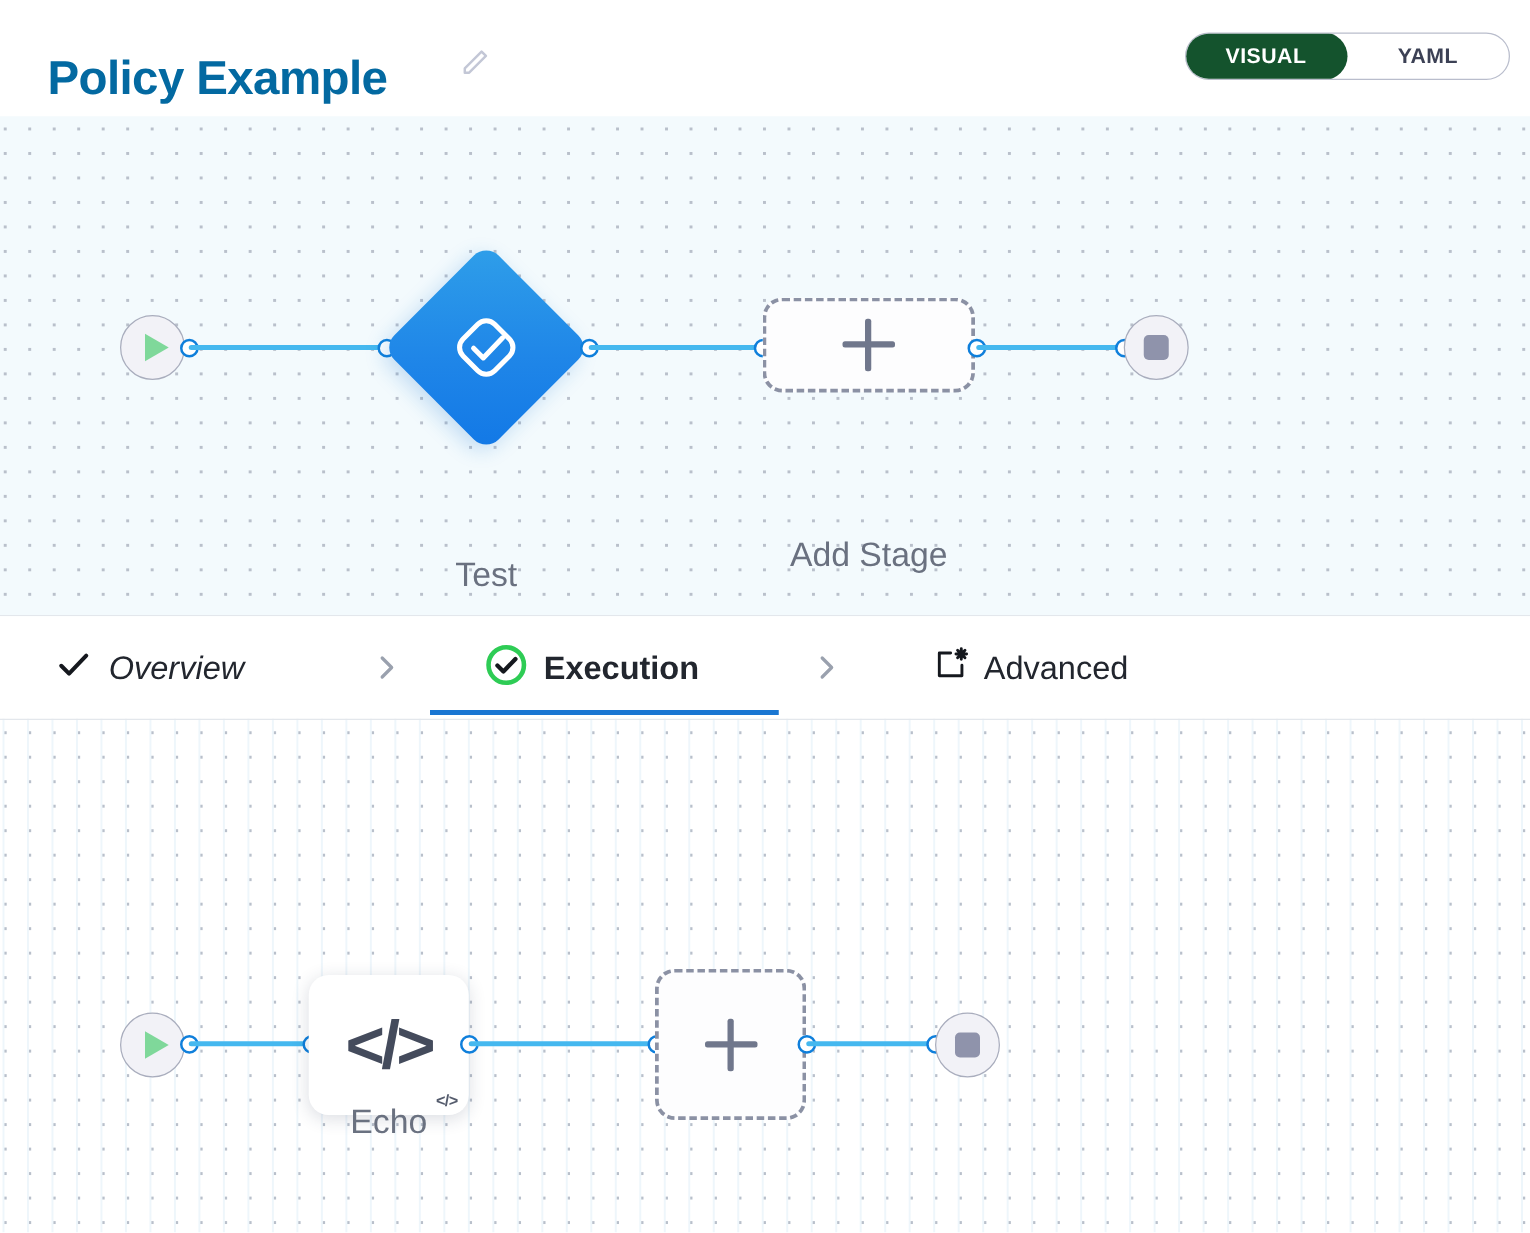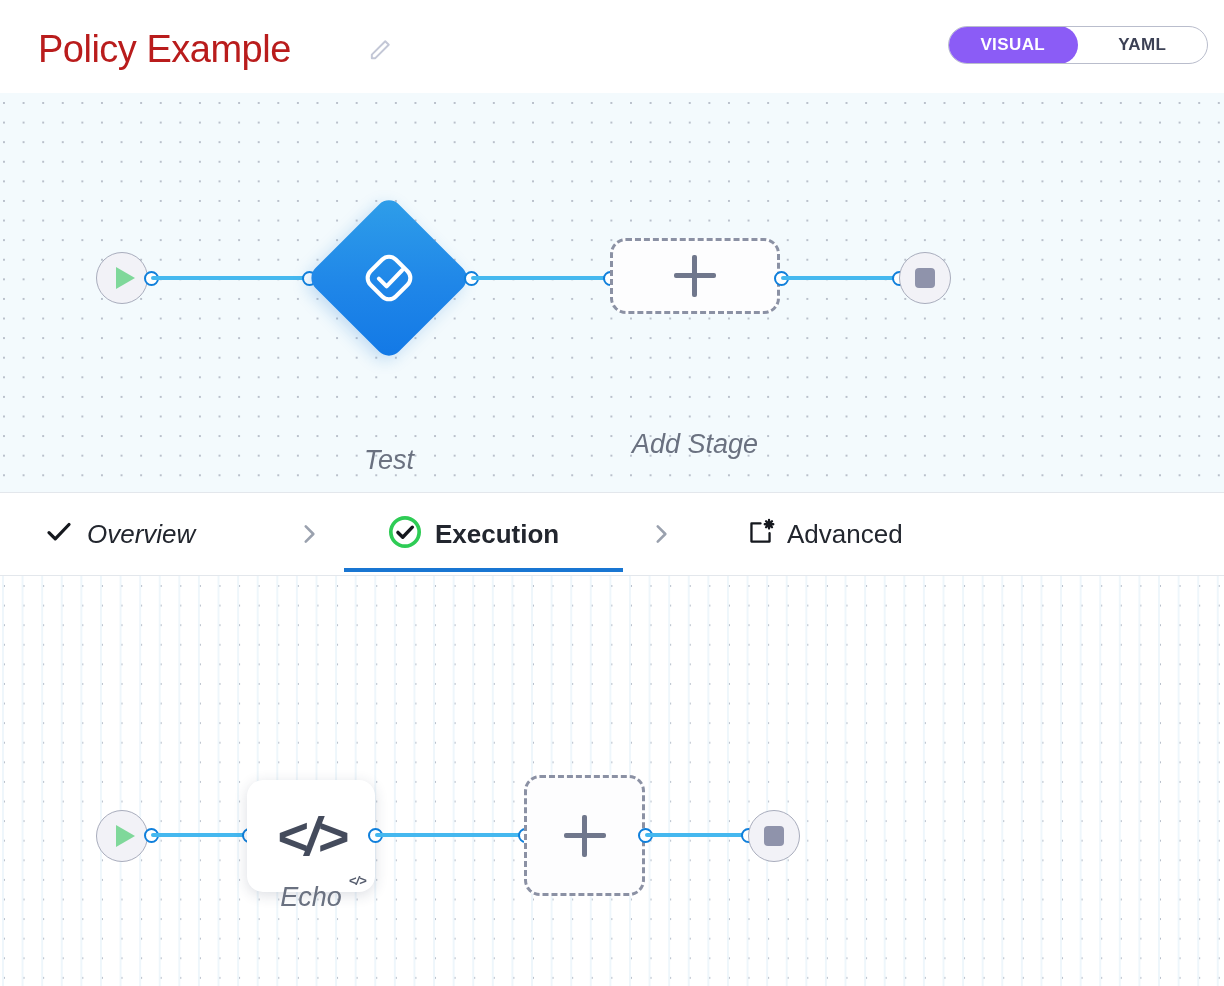--- a/index.html
+++ b/index.html
@@ -21,25 +21,25 @@
     position: absolute;
     left: 0; top: 0;
     width: 1224px;
     height: 93px;
     background: #ffffff;
     box-sizing: border-box;
   }
   .page-title {
     position: absolute;
     left: 38px;
-    top: 26px;
+    top: 40px;
     font-size: 38px;
-    font-weight: normal;
+    font-weight: bold;
     letter-spacing: -0.5px;
-    color: #b91c1c;
+    color: #0369a1;
     line-height: 46px;
     white-space: nowrap;
   }
   .edit-pencil {
     position: absolute;
     left: 366px;
     top: 36px;
     width: 28px;
     height: 28px;
     cursor: pointer;
@@ -65,38 +65,37 @@
     display: flex;
     align-items: center;
     justify-content: center;
     font-size: 17px;
     font-weight: bold;
     letter-spacing: 0.4px;
     cursor: pointer;
     box-sizing: border-box;
   }
   .mode-seg.active {
-    background: #8b5cf6;
+    background: #14532d;
     color: #ffffff;
     border-radius: 19px;
     margin: -1px 0 -1px -1px;
     height: calc(100% + 2px);
   }
   .mode-seg.inactive {
     color: #3c4155;
     background: transparent;
   }
 
   
   .canvas {
     position: absolute;
     left: 0;
     width: 1224px;
     box-sizing: border-box;
-    font-style: italic;
   }
   .canvas-stages {
     top: 93px;
     height: 400px;
     background-color: #f3fafd;
     background-image:
       radial-gradient(circle at 1px 1px, #b9c0cb 1.4px, transparent 1.5px);
     background-size: 19.6px 19.6px;
     background-position: 3px 9px;
   }

